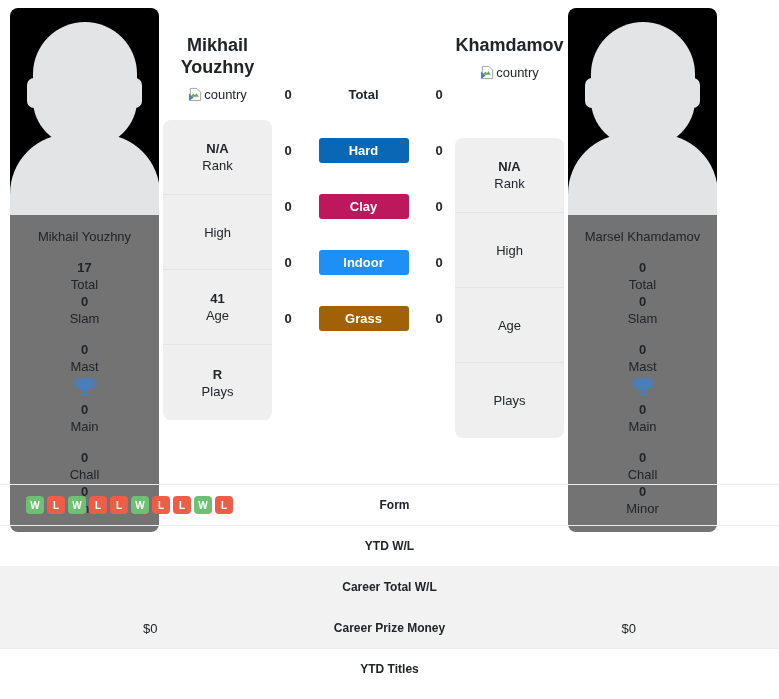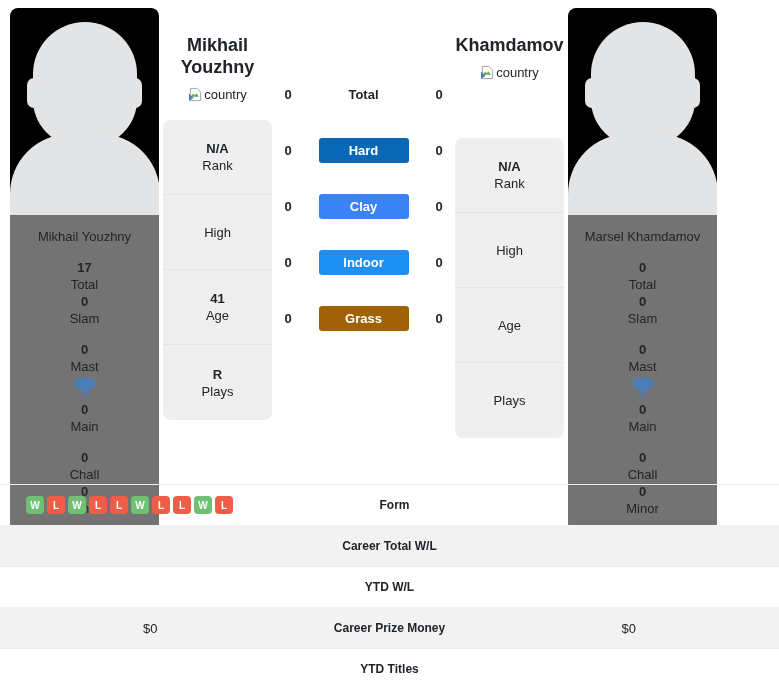--- a/index.html
+++ b/index.html
@@ -310,21 +310,21 @@
         <div class="surf-badge plain">Total</div>
         <div class="surf-num">0</div>
       </div>
       <div class="surf-row">
         <div class="surf-num">0</div>
         <div class="surf-badge" style="background:#0a67b5">Hard</div>
         <div class="surf-num">0</div>
       </div>
       <div class="surf-row">
         <div class="surf-num">0</div>
-        <div class="surf-badge" style="background:#3b82f6">Clay</div>
+        <div class="surf-badge" style="background:#be185d">Clay</div>
         <div class="surf-num">0</div>
       </div>
       <div class="surf-row">
         <div class="surf-num">0</div>
         <div class="surf-badge" style="background:#1e90f5">Indoor</div>
         <div class="surf-num">0</div>
       </div>
       <div class="surf-row">
         <div class="surf-num">0</div>
         <div class="surf-badge" style="background:#a16207">Grass</div>
@@ -427,32 +427,32 @@
             <div class="fb" style="background: rgb(110, 193, 115);">W</div>
             <div class="fb" style="background: rgb(239, 92, 72);">L</div>
           </div>
       </div>
       <div class="st-mid">Form</div>
       <div class="st-right">
         <div class="form-badges" id="form-right"></div>
       </div>
     </div>
 
+    <div class="st-row">
+      <div class="st-left"></div>
+      <div class="st-mid">YTD W/L</div>
+      <div class="st-right"></div>
+    </div>
+
     <div class="st-row shaded">
       <div class="st-left"></div>
       <div class="st-mid">Career Total W/L</div>
       <div class="st-right"></div>
     </div>
 
-    <div class="st-row">
-      <div class="st-left"></div>
-      <div class="st-mid">YTD W/L</div>
-      <div class="st-right"></div>
-    </div>
-
     <div class="st-row shaded">
       <div class="st-left">$0</div>
       <div class="st-mid">Career Prize Money</div>
       <div class="st-right">$0</div>
     </div>
 
     <div class="st-row">
       <div class="st-left"></div>
       <div class="st-mid">YTD Titles</div>
       <div class="st-right"></div>

